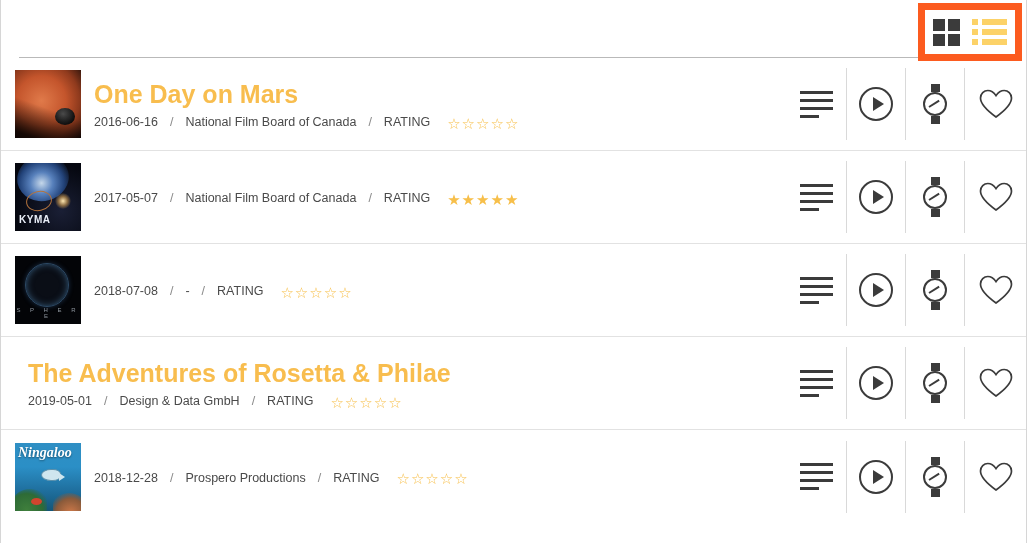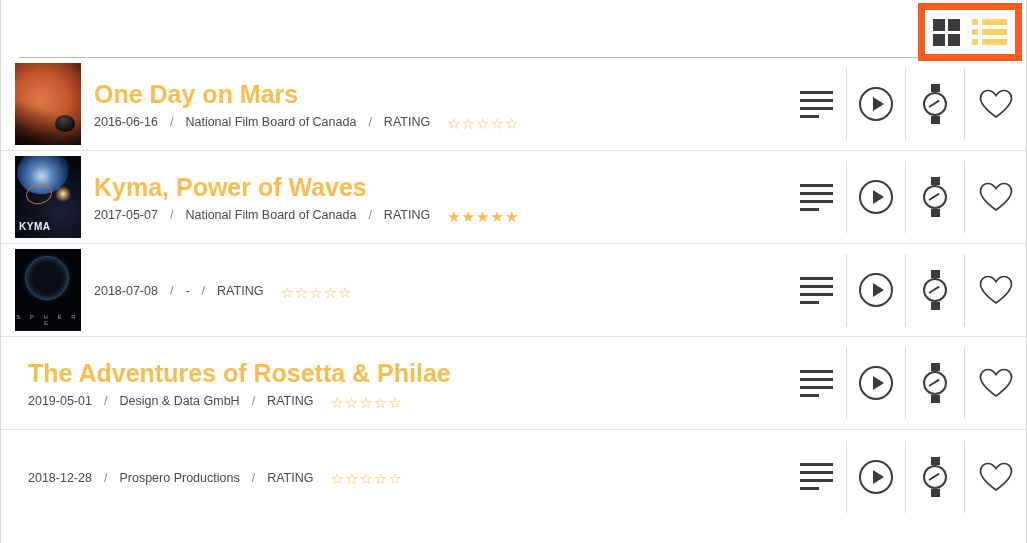--- a/index.html
+++ b/index.html
@@ -82,21 +82,21 @@
     height: 93px;
     border-bottom: 1px solid #e2e2e2;
     display: flex;
     align-items: center;
     padding-left: 14px;
     padding-right: 0;
   }
   .row:last-child { border-bottom: none; }
 
   .thumb {
-    width: 66px; height: 82px;
+    width: 66px; height: 68px;
     flex: 0 0 66px;
     position: relative;
     overflow: hidden;
     background: #000;
   }
 
   .info {
     flex: 1 1 auto;
     min-width: 0;
     padding-left: 13px;
@@ -426,21 +426,20 @@
       <div class="row">
     <div class="thumb">
           <div class="art art-kyma">
             <div class="swirl"></div>
             <div class="ring"></div>
             <div class="glow"></div>
             <div class="label">KYMA</div>
           </div>
         </div>
     <div class="info">
-      <div class="title">Kyma, Power of Waves</div>
       <div class="meta">
         <span>2017-05-07</span>
         <span class="sep"> / </span>
         <span>National Film Board of Canada</span>
         <span class="sep"> / </span>
         <span>RATING</span>
         <span class="stars">
               <span class="st">★</span>
               <span class="st">★</span>
               <span class="st">★</span>
@@ -568,20 +567,29 @@
         </span>
       </div>
       <div class="act wide">
         <svg class="heart-icon" viewBox="0 0 34 30">
           <path d="M17 28 C 6 20, 1.5 14, 1.5 9 C 1.5 4.5, 5 1.5, 8.8 1.5 C 12 1.5, 15 3.6, 17 6.6 C 19 3.6, 22 1.5, 25.2 1.5 C 29 1.5, 32.5 4.5, 32.5 9 C 32.5 14, 28 20, 17 28 Z" fill="none" stroke="#3b3b3b" stroke-width="1.7"></path>
         </svg>
       </div>
     </div>
   </div>
       <div class="row">
+    <div class="thumb">
+          <div class="art art-ningaloo">
+            <div class="coralL"></div>
+            <div class="coralR"></div>
+            <div class="fish"></div>
+            <div class="redfish"></div>
+            <div class="label">Ningaloo</div>
+          </div>
+        </div>
     <div class="info">
       <div class="meta">
         <span>2018-12-28</span>
         <span class="sep"> / </span>
         <span>Prospero Productions</span>
         <span class="sep"> / </span>
         <span>RATING</span>
         <span class="stars">
               <span class="st">☆</span>
               <span class="st">☆</span>

